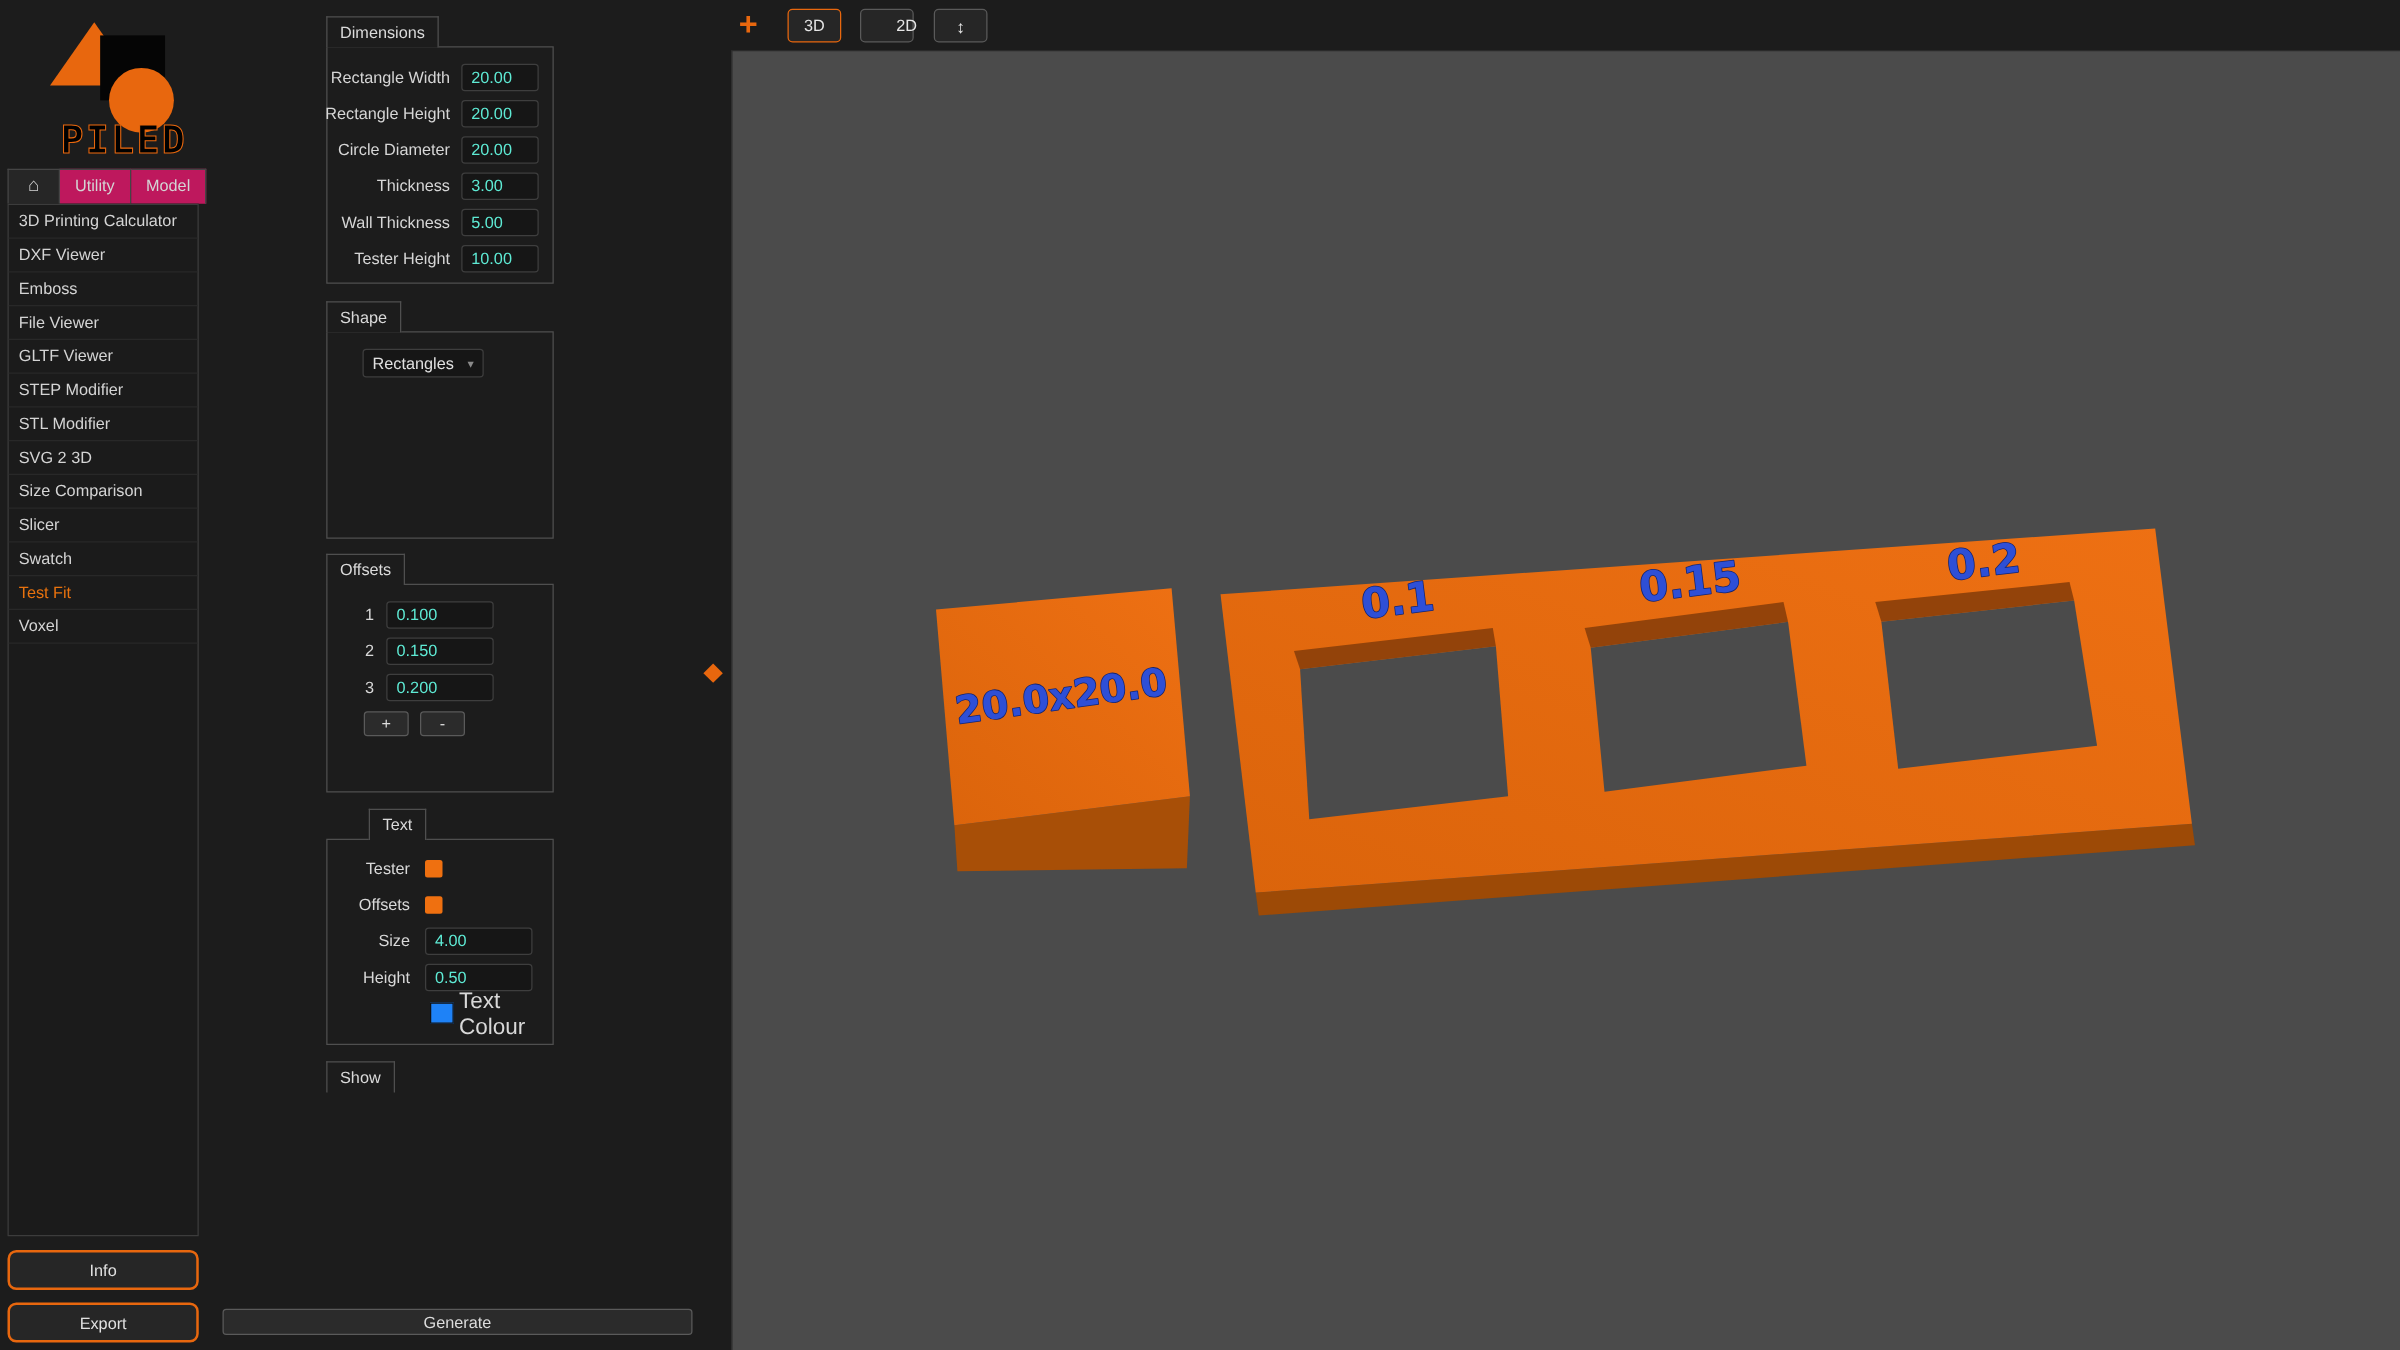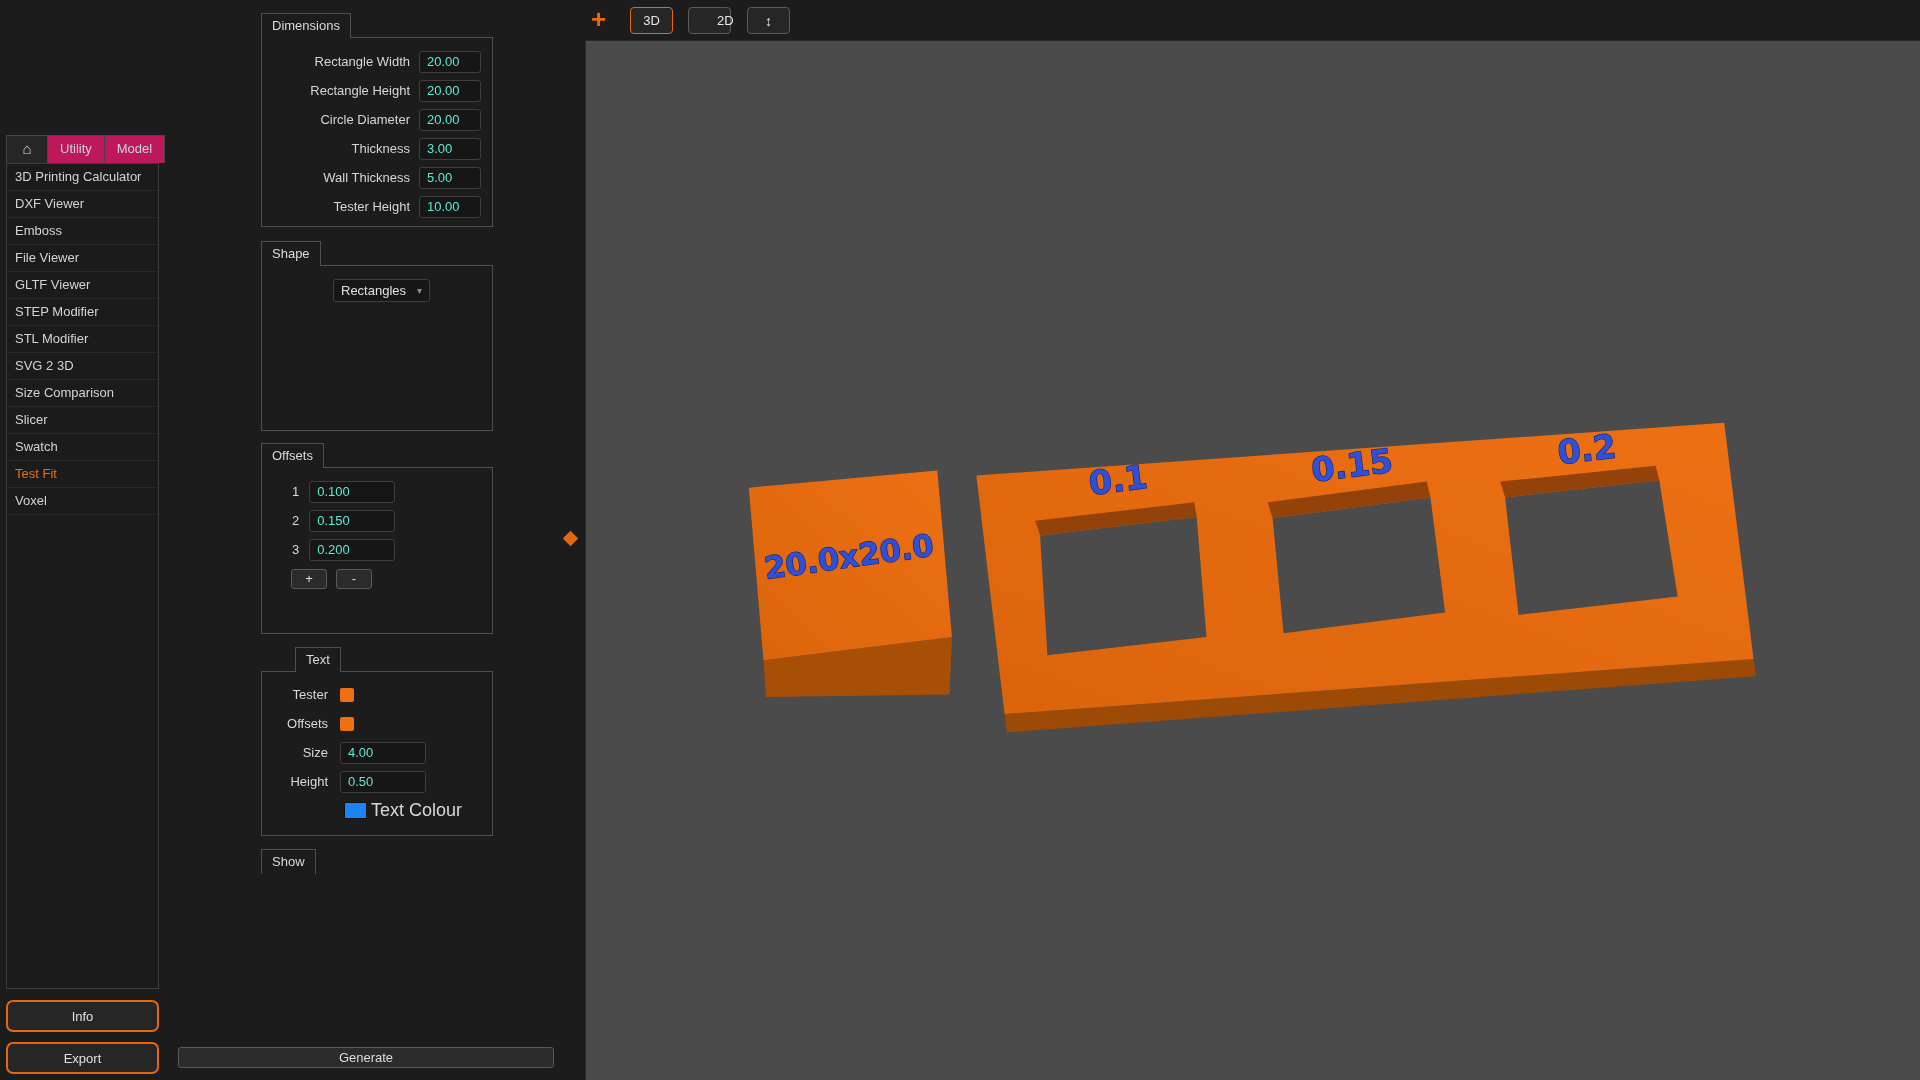--- a/index.html
+++ b/index.html
@@ -17,35 +17,35 @@
   #nav-list { position:absolute; left:6px; top:163px; width:153px; height:826px;
               border:1px solid #3c3c3c; background:#1b1b1b; }
   .nav-item { height:27px; line-height:26px; padding-left:8px; font-size:13px;
               border-bottom:1px solid #282828; color:#d4d4d4; white-space:nowrap; }
   .nav-item.selected { color:#e8720e; }
   .side-btn { position:absolute; left:6px; width:153px; height:32px; background:#262626;
               border:2px solid #e8670e; border-radius:7px; color:#e0e0e0; font-size:13px;
               font-family:inherit; }
 
   
-  .gb-box { position:absolute; left:261px; width:232px; border:1px solid #4f4f4f; }
+  .gb-box { position:absolute; left:261px; width:182px; border:1px solid #4f4f4f; }
   .gb-tab { position:absolute; left:261px; height:25px; line-height:24px; padding:0 10px;
             background:#1c1c1c; border:1px solid #4f4f4f; border-bottom:none; font-size:13px;
             color:#dadada; z-index:2; }
   .spin { background:#161616; border:1px solid #3e3e3e; border-radius:3px; color:#5eead4;
           font-size:13px; padding:2px 7px; height:22px; font-family:inherit; }
   .dim-form { padding-top:9px; }
   .dim-row { display:flex; align-items:center; justify-content:flex-end; height:29px;
              padding-right:11px; gap:9px; }
   .dim-row label { font-size:13px; color:#d6d6d6; white-space:nowrap; }
   .dim-row .spin { width:62px; }
   #shape-select { position:absolute; left:28px; top:13px; width:97px; height:23px;
                   background:#161616; border:1px solid #3e3e3e; border-radius:3px;
                   color:#e0e0e0; font-size:13px; display:flex; align-items:center;
-                  justify-content:space-between; padding:0 7px;margin-left:43px; }
+                  justify-content:space-between; padding:0 7px; }
   .dd-arrow { color:#8a8a8a; font-size:10px; }
   .off-form { padding-top:9px; }
   .off-row { display:flex; align-items:center; height:29px; padding-left:30px; gap:10px;
              font-size:13px; }
   .off-row .spin { width:86px; }
   .off-btns { display:flex; gap:9px; padding-left:29px; margin-top:5px; }
   .off-btn { width:36px; height:20px; background:#2b2b2b; border:1px solid #5a5a5a;
              border-radius:3px; color:#dcdcdc; font-size:13px; line-height:16px;
              font-family:inherit; }
   .text-form, .show-form { padding-top:8px; }
@@ -77,20 +77,28 @@
   #btn-fit { left:747px; font-size:14px; }
   #viewport { position:absolute; left:585px; top:40px; width:1335px; height:1040px;
               background:#4b4b4b; border-top:1px solid #2a2a2a; border-left:1px solid #2a2a2a; }
   #viewport svg { width:100%; height:100%; display:block; }
 </style>
 </head>
 <body>
 
 <div id="app">
 
+  <div id="logo">
+    <svg viewBox="0 0 100 98" width="118" height="116">
+      <polygon points="0,46 30,3 60,46" fill="#e8670e"></polygon>
+      <rect x="34" y="12" width="44" height="44" fill="#050505"></rect>
+      <circle cx="62" cy="56" r="22" fill="#e8670e"></circle>
+      <text x="50" y="92" text-anchor="middle" font-size="26" font-weight="bold" letter-spacing="1.5" font-family="DejaVu Sans Mono, monospace" fill="#000000" stroke="#e8670e" stroke-width="0.7">PILED</text>
+    </svg>
+  </div>
 
   <div id="nav-tabs">
     <div class="tab tab-home">
       <span>⌂</span>
     </div>
     <div class="tab">Utility</div>
     <div class="tab">Model</div>
   </div>
 
   <div id="nav-list">

